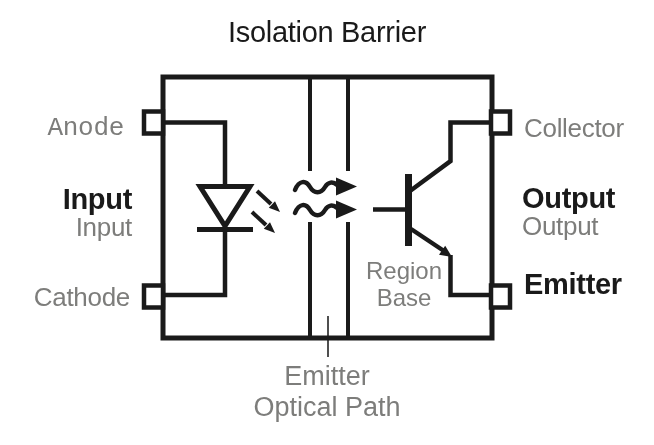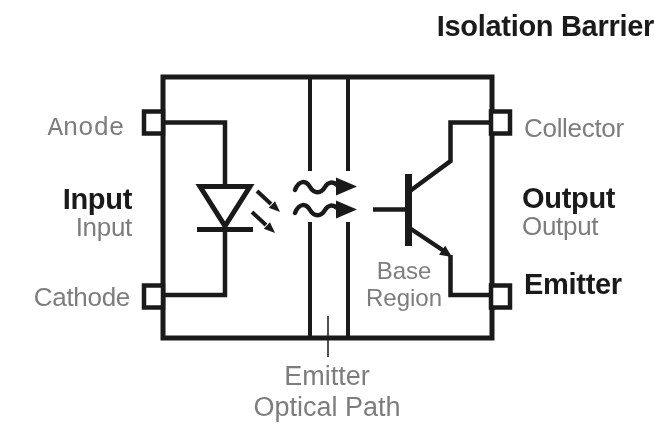--- a/index.html
+++ b/index.html
@@ -34,24 +34,24 @@
   }
   .lbl.bold {
     color: var(--text-primary);
     font-weight: 700;
     font-size: 29px;
     line-height: 32px;
   }
   .title {
     position: absolute;
     left: 0; right: 0;
-    top: 10px;
-    text-align: right;
+    top: 16px;
+    text-align: center;
     color: var(--text-primary);
-    font-weight: 700;
+    font-weight: 400;
     font-size: 29px;
     letter-spacing: -0.3px;
   }
   .base-region {
     position: absolute;
     left: 344px;
     top: 257px;
     width: 120px;
     text-align: center;
     color: var(--text-secondary);
@@ -129,22 +129,22 @@
   <div class="lbl bold" style="right:522px; top:183px;">Input</div>
   <div class="lbl" style="right:522px; top:213px;">Input</div>
   <div class="lbl" style="right:524px; top:283px;">Cathode</div>
 
   <div class="lbl" style="left:524px; top:114px;">Collector</div>
   <div class="lbl bold" style="left:522px; top:182px;">Output</div>
   <div class="lbl" style="left:522px; top:212px;">Output</div>
   <div class="lbl bold" style="left:524px; top:268px;">Emitter</div>
 
   <div class="base-region">
+    <div>Region</div>
     <div>Base</div>
-    <div>Region</div>
   </div>
 
   <div class="optical-path">
     <div>Emitter</div>
     <div>Optical Path</div>
   </div>
 
 </div>
 
 </body></html>

